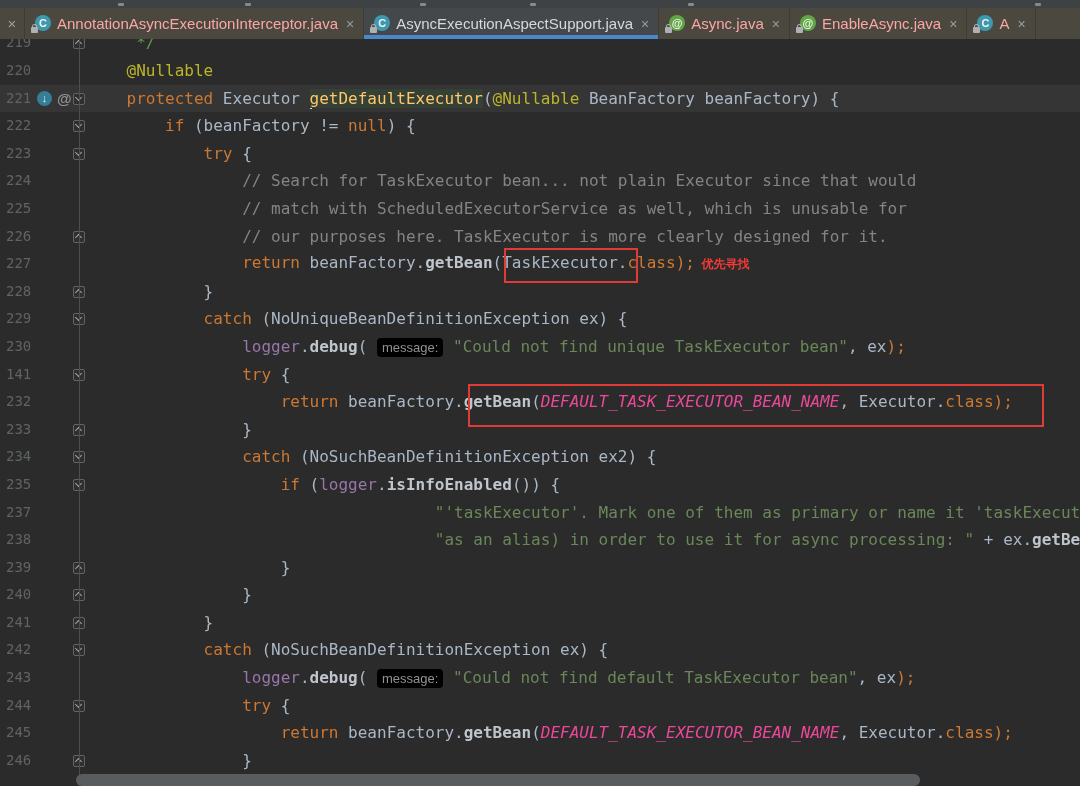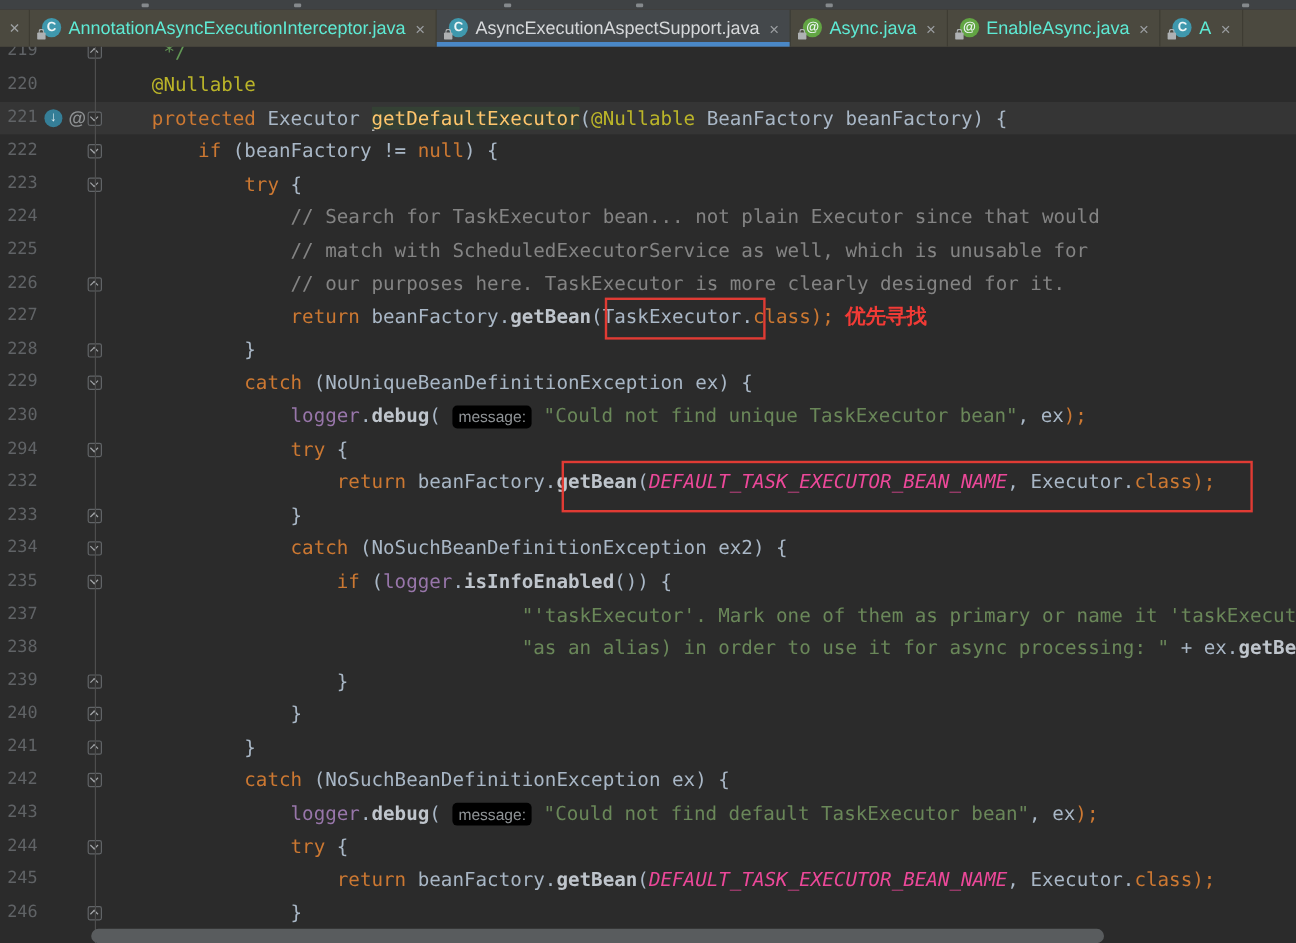--- a/index.html
+++ b/index.html
@@ -10,21 +10,21 @@
   .topstrip{position:absolute;left:0;top:0;width:1080px;height:8px;background:#3f4244;}
   .topstrip .tick{position:absolute;top:3px;width:6px;height:3px;background:#85898c;border-radius:1px;}
 
   
   .tabbar{position:absolute;left:0;top:8px;width:1080px;height:31px;background:#4b493f;
           display:flex;align-items:stretch;overflow:hidden;}
   .lead-close{flex:0 0 24px;display:flex;align-items:center;justify-content:center;
               color:#9da0a2;font-size:15px;border-right:1px solid #3e3c33;cursor:pointer;}
   .tab{display:flex;align-items:center;padding:0 9px;position:relative;
        border-right:1px solid #3e3c33;cursor:pointer;white-space:nowrap;}
-  .tab .tlabel{color:#5eead4;font-size:15px;margin:0 6px 0 6px;}
+  .tab .tlabel{color:#fca5a5;font-size:15px;margin:0 6px 0 6px;}
   .tab.active{background:#44484b;}
   .tab.active .tlabel{color:#d6d8da;text-align:center;}
   .tab.active::after{content:"";position:absolute;left:0;right:0;bottom:0;height:4px;background:#4a88c7;}
   .tab .tclose{color:#9a9da0;font-size:14px;margin-left:2px;}
   .ticon{position:relative;width:17px;height:17px;flex:0 0 17px;}
   .ticon .circ{position:absolute;left:1px;top:0;width:16px;height:16px;border-radius:50%;
                display:flex;align-items:center;justify-content:center;
                font-size:11px;font-weight:bold;color:#eef6f7;}
   .ticon.class .circ{background:#3f98ad;}
   .ticon.annotation .circ{background:#62a543;}
@@ -56,21 +56,21 @@
   .tk-kw{color:#cc7832;}
   .tk-def{color:#a9b7c6;}
   .tk-com{color:#848484;}
   .tk-doc{color:#629755;}
   .tk-str{color:#6a8759;}
   .tk-ann{color:#bbb529;}
   .tk-field{color:#9876aa;}
   .tk-const{color:#ec4899;font-style:italic;margin-top:24px;}
   .tk-m{color:#bfc5cc;font-weight:bold;}
   .tk-hl{color:#ffc66d;background:#344134;}
-  .tk-cn{color:#f23b36;font-weight:bold;font-family:"Liberation Sans",sans-serif;font-size:17px;}
+  .tk-cn{color:#f23b36;font-weight:bold;font-family:"Liberation Sans",sans-serif;font-size:12px;}
   .tk-caret{display:inline-block;width:2px;height:19px;background:#d8d8d8;vertical-align:middle;margin-right:-2px;}
   .tk-hint{display:inline-block;background:#000000;color:#8f9396;border-radius:4px;
            padding:0 5px;font-family:"Liberation Sans",sans-serif;font-size:13px;
            line-height:19px;vertical-align:middle;}
 
   
   .redbox{position:absolute;border:2px solid #e03b34;z-index:5;}
   #redbox-1{left:504px;top:248px;width:130px;height:31px;}
   #redbox-2{left:468px;top:384px;width:572px;height:39px;}
 
@@ -215,21 +215,21 @@
           <pre class="codepre"><span class="tk-kw">            catch </span><span class="tk-def">(NoUniqueBeanDefinitionException ex) {</span></pre>
         </div>
         <div class="line">
           <div class="gut">
             <span class="lnum">230</span>
           </div>
           <pre class="codepre"><span class="tk-field">                logger</span><span class="tk-def">.</span><span class="tk-m">debug</span><span class="tk-def">( </span><span class="tk-hint">message:</span><span class="tk-def"> </span><span class="tk-str">"Could not find unique TaskExecutor bean"</span><span class="tk-def">, ex</span><span class="tk-kw">);</span></pre>
         </div>
         <div class="line">
           <div class="gut">
-            <span class="lnum">294</span>
+            <span class="lnum">141</span>
             <span class="fold open"></span>
           </div>
           <pre class="codepre"><span class="tk-kw">                try </span><span class="tk-def">{</span></pre>
         </div>
         <div class="line">
           <div class="gut">
             <span class="lnum">232</span>
           </div>
           <pre class="codepre"><span class="tk-kw">                    return </span><span class="tk-def">beanFactory.</span><span class="tk-m">getBean</span><span class="tk-def">(</span><span class="tk-const">DEFAULT_TASK_EXECUTOR_BEAN_NAME</span><span class="tk-def">, Executor.</span><span class="tk-kw">class</span><span class="tk-kw">);</span></pre>
         </div>

